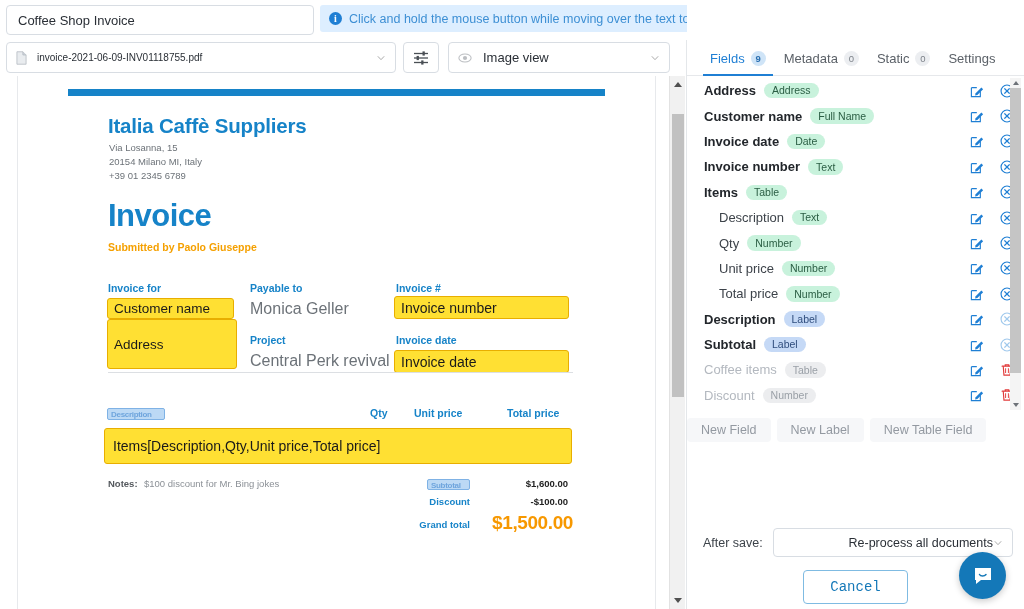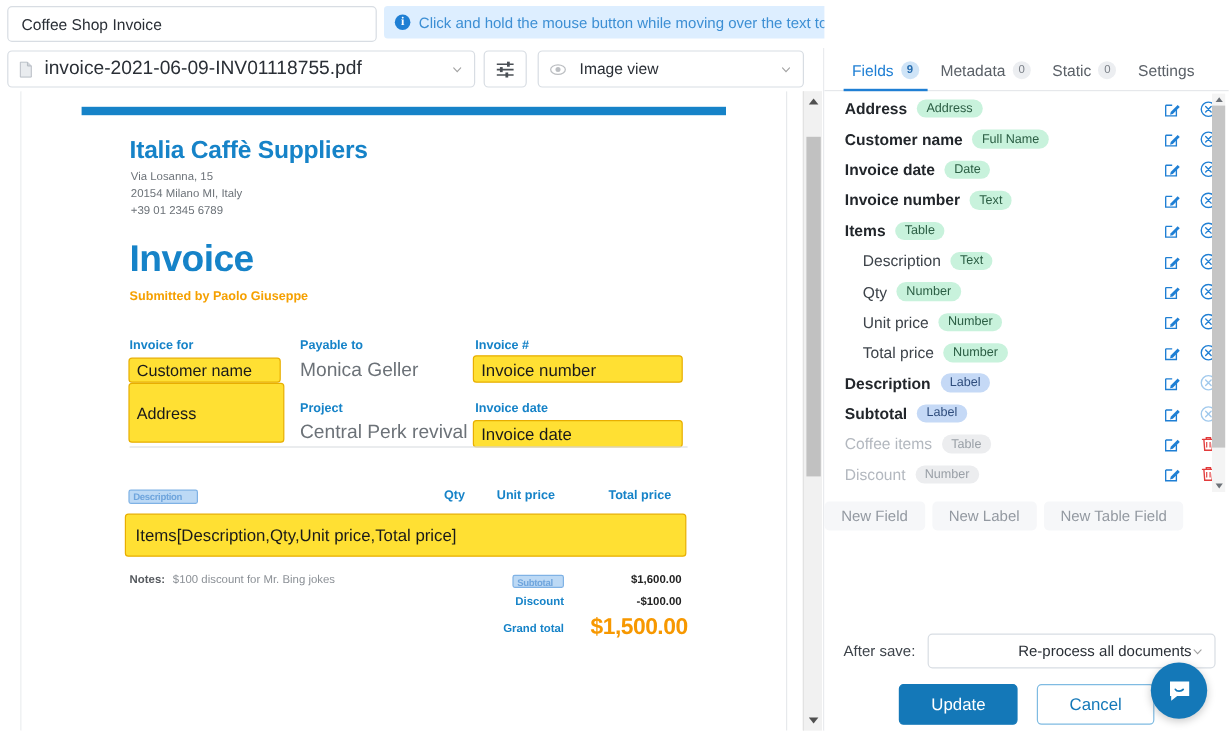--- a/index.html
+++ b/index.html
@@ -49,21 +49,21 @@
   
   .doc-toolbar {
     position: absolute; left: 0; top: 40px; width: 690px; height: 36px;
   }
   .file-select {
     position: absolute; left: 6px; top: 2px; width: 390px; height: 31px;
     border: 1px solid #d8dde3; border-radius: 4px; background: #fff;
     display: flex; align-items: center; padding: 0 9px; cursor: pointer;
   }
   .file-select .fname {
-    font-size: 16px; color: #2a2f36; margin-left: 10px; flex: 1;
+    font-size: 10px; color: #2a2f36; margin-left: 10px; flex: 1;
   }
   .doc-ico { width: 11px; height: 14px; flex: none; }
   .chev { width: 10px; height: 10px; flex: none; opacity: .55; }
   .filter-btn {
     position: absolute; left: 403px; top: 2px; width: 36px; height: 31px;
     border: 1px solid #d8dde3; border-radius: 4px; background: #fff;
     display: flex; align-items: center; justify-content: center; cursor: pointer;
   }
   .view-select {
     position: absolute; left: 448px; top: 2px; width: 222px; height: 31px;
@@ -281,21 +281,21 @@
     display: flex; justify-content: center; gap: 16px;
   }
   .btn-primary {
     background: #1478b8; color: #fff; border: 1px solid #1478b8;
     border-radius: 4px; font-size: 14px; padding: 8px 26px; cursor: pointer;
     font-family: "Liberation Sans", sans-serif;
   }
   .btn-outline {
     background: #fff; color: #1478b8; border: 1px solid #7fbbe2;
     border-radius: 4px; font-size: 14px; padding: 8px 26px; cursor: pointer;
-    font-family: Liberation Sans, sans-serif;
+    font-family: Liberation Mono, monospace;
   }
 
   .chat-fab {
     position: absolute; left: 959px; top: 552px; width: 47px; height: 47px;
     border-radius: 50%; background: #1478b8; cursor: pointer;
     display: flex; align-items: center; justify-content: center;
     box-shadow: 0 2px 7px rgba(0,0,0,.22);
   }
 </style>
 </head>
@@ -696,21 +696,20 @@
       <span class="lbl">After save:</span>
       <div class="as-select">
         <span class="t">Re-process all documents</span>
         <svg class="chev" viewBox="0 0 12 12">
           <path d="M2.5 4.3L6 8l3.5-3.7" fill="none" stroke="#555" stroke-width="1.1" stroke-linecap="round"></path>
         </svg>
       </div>
     </div>
 
     <div class="actions">
-      <button class="btn-primary">Update</button>
       <button class="btn-outline">Cancel</button>
     </div>
   </div>
 
   <div class="chat-fab">
     <svg width="24" height="24" viewBox="0 0 24 24">
       <path d="M4 4h16v12H10l-5 4v-4H4z" fill="#fff"></path>
       <path d="M8.5 10.5c1 2 5 2 6.5 0" fill="none" stroke="#1478b8" stroke-width="1.5" stroke-linecap="round"></path>
     </svg>
   </div>

